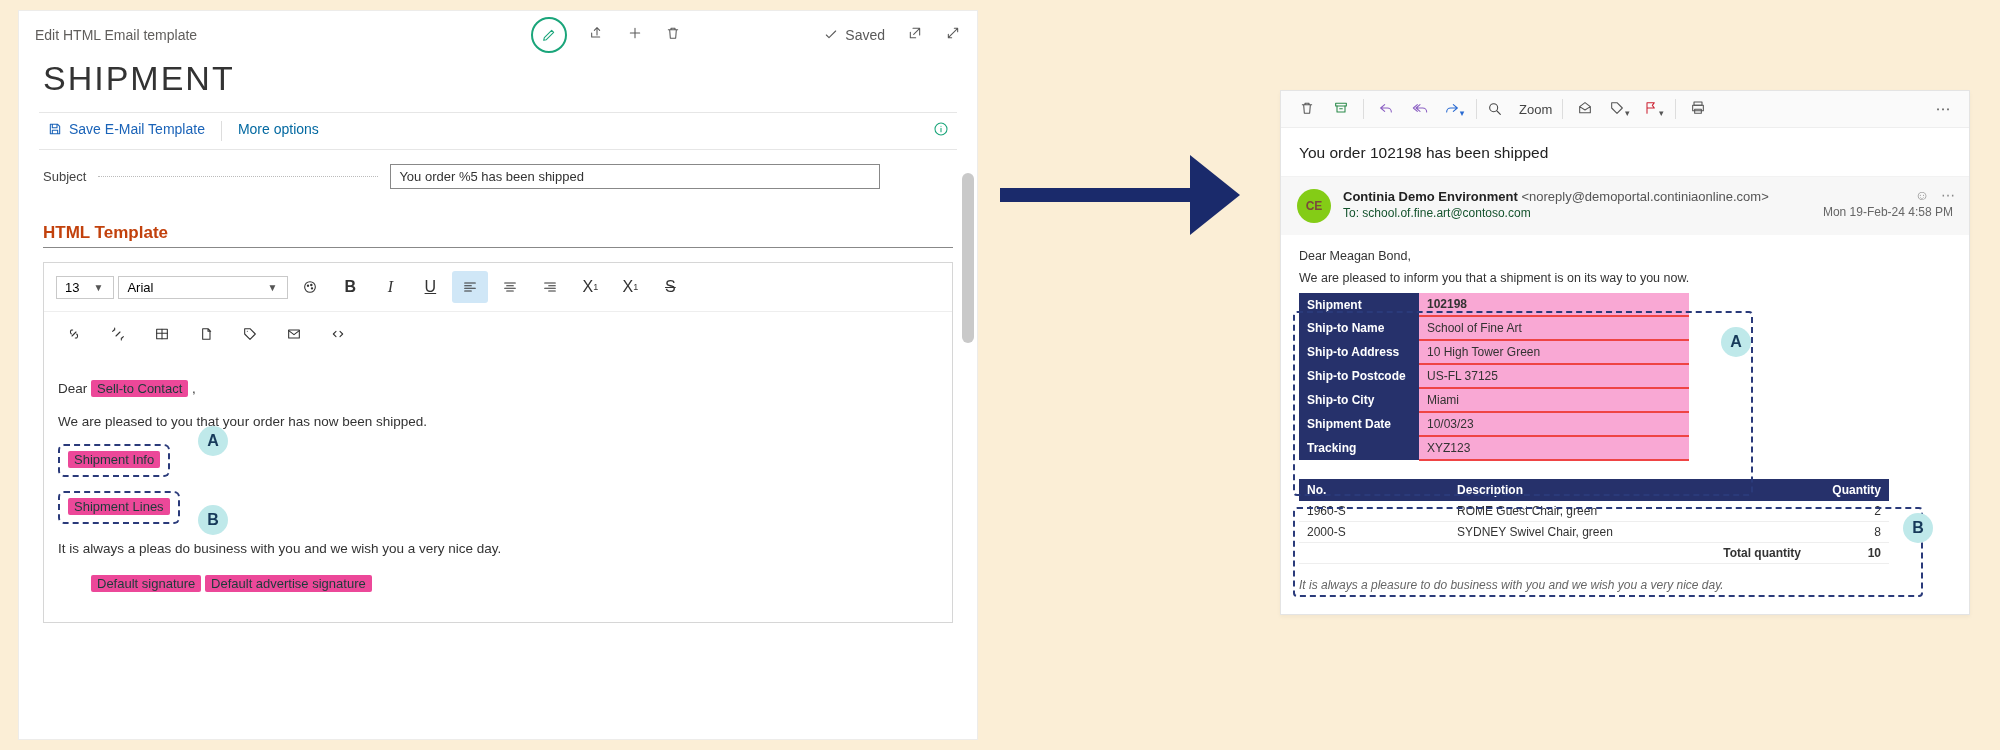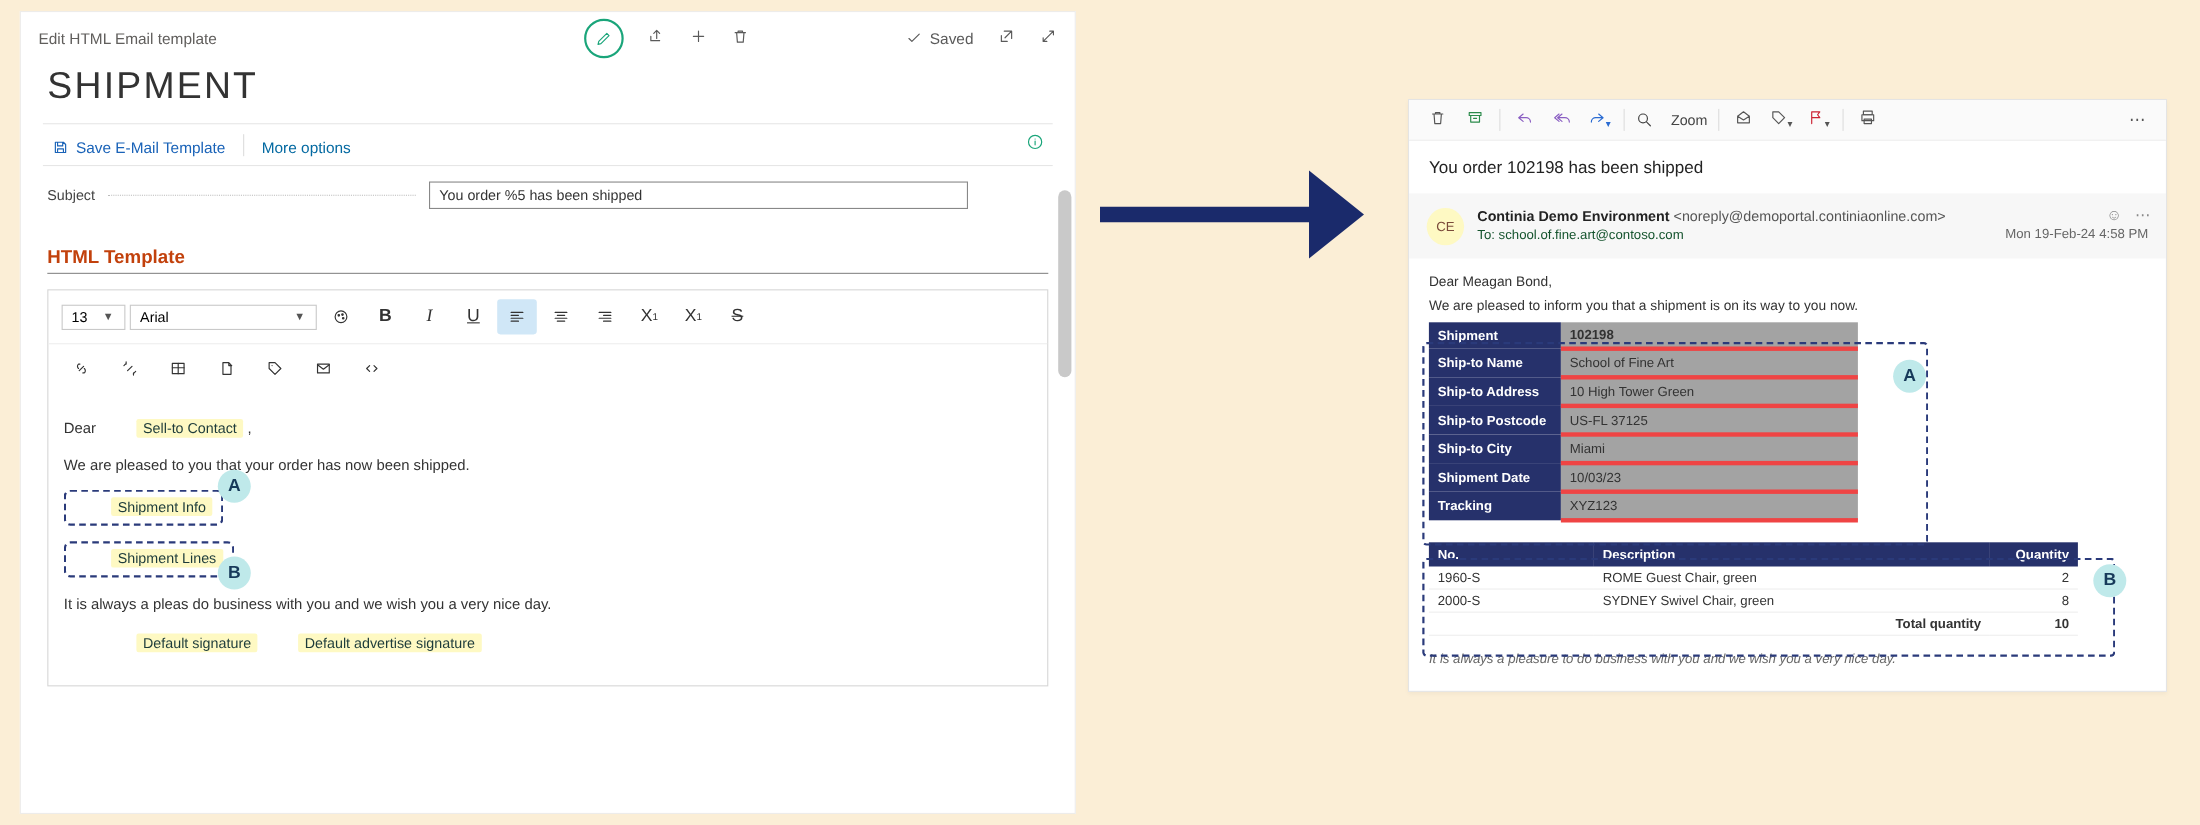--- a/index.html
+++ b/index.html
@@ -9,21 +9,21 @@
   .editor-card { position:absolute; left:18px; top:10px; width:960px; height:730px; background:#fff; border:1px solid #edecea; }
   .editor-header { display:flex; align-items:center; padding:8px 16px 0 16px; height:40px; }
   .editor-header .title-small { color:#605e5c; font-size:14px; }
   .hdr-tools { margin-left:auto; display:flex; align-items:center; gap:22px; }
   .circle-btn { width:36px; height:36px; border:2px solid #1aa57a; border-radius:50%; display:flex; align-items:center; justify-content:center; color:#1aa57a; margin-left:250px;}
   .hdr-ic { color:#5a5a5a; font-size:16px; }
   .saved { color:#5a5a5a; font-size:14px; display:flex; align-items:center; gap:6px; margin-left:120px;}
 
   .big-title { font-size:34px; font-weight:300; color:#333; padding:8px 24px 14px 24px; letter-spacing:2px; }
 
-  .toolbar2 { border-top:1px solid #e6e6e6; border-bottom:1px solid #e6e6e6; margin:0 20px; padding:8px 8px; display:flex; align-items:flex-end; gap:16px; position:relative;}
+  .toolbar2 { border-top:1px solid #e6e6e6; border-bottom:1px solid #e6e6e6; margin:0 20px; padding:8px 8px; display:flex; align-items:flex-start; gap:16px; position:relative;}
   .toolbar2 .savebtn { color:#1a63b8; font-size:14px; display:flex; align-items:center; gap:6px; }
   .vr { width:1px; height:20px; background:#ddd; }
   .toolbar2 .more { color:#0369a1; font-size:14px; }
   .info-ic { margin-left:auto; color:#1aa57a; }
 
   .field-row { display:flex; align-items:center; margin:14px 24px 4px 24px; }
   .field-row label { font-size:13px; color:#444; }
   .dots { flex:0 0 auto; border-bottom:1px dotted #bbb; height:1px; margin:0 12px; flex-grow:0; width:280px;}
   .subj-input { border:1px solid #888; padding:4px 8px; font-size:13px; color:#333; width:490px;}
 
@@ -33,54 +33,54 @@
   .rtf-card { margin:14px 24px; border:1px solid #d6d6d6; }
   .rtf-tools { display:flex; flex-wrap:wrap; align-items:center; padding:8px 12px; gap:4px; border-bottom:1px solid #eee;}
   .sel { border:1px solid #c9c9c9; padding:3px 10px 3px 8px; font-size:13px; display:inline-flex; align-items:center; gap:14px; background:#fff;}
   .sel .chev { font-size:10px; color:#555; }
   .tb-btn { width:36px; height:32px; display:inline-flex; align-items:center; justify-content:center; font-size:16px; color:#333; border-radius:3px;}
   .tb-btn.active { background:#d0e7f7; }
   .tb-underline { text-decoration:underline; }
   .tb-strike { text-decoration:line-through; }
   .tb-row2 { display:flex; padding:6px 12px 10px 12px; gap:8px; }
   .rtf-body { padding:18px 14px 26px 14px; font-size:13.5px; color:#333; line-height:1.7; }
-  .chip { background:#fef9c3; color:#1d3b3a; padding:1px 6px; border-radius:2px; font-size:13px;margin-left:33px; }
+  .chip { background:#ec4899; color:#1d3b3a; padding:1px 6px; border-radius:2px; font-size:13px; }
   .chip-row { margin-top:6px;padding-left:33px; }
   .dashed-box { border:2px dashed #2a3a7a; border-radius:6px; padding:3px 8px; display:inline-block; }
   .callout { position:absolute; width:30px; height:30px; border-radius:50%; background:#bfe9ea; color:#173a5a; font-weight:700; font-size:16px; display:flex; align-items:center; justify-content:center; }
 
   .vscroll { position:absolute; right:3px; top:162px; width:12px; height:170px; background:#c9c9c9; border-radius:6px; }
 
   
   .big-arrow { position:absolute; left:990px; top:120px; }
 
   
   .mail-card { position:absolute; left:1280px; top:90px; width:690px; background:#fff; border:1px solid #e4e4e4; box-shadow:0 2px 4px rgba(0,0,0,0.04); }
   .mail-tb { display:flex; align-items:center; gap:10px; padding:8px 14px; border-bottom:1px solid #eee; background:#fafafa; }
   .mi { color:#555; font-size:15px; width:24px; text-align:center; }
   .mi.green { color:#2a8a4a; }
   .mi.blue { color:#2a6bd2; }
   .mi.red { color:#c23; }
   .zoom-g { display:flex; align-items:center; gap:16px; color:#444; font-size:13px; }
   .vline { width:1px; height:20px; background:#ddd; }
   .mail-subj { padding:16px 18px 14px 18px; font-size:15.5px; color:#222; border-bottom:1px solid #f2f2f2;}
   .mail-hdr { background:#f7f7f7; padding:12px 16px; display:flex; gap:12px; position:relative;}
-  .avatar { width:34px; height:34px; border-radius:50%; background:#fef9c3; color:#7a4a3a; font-size:12px; font-weight:400; display:flex; align-items:center; justify-content:center; }
+  .avatar { width:34px; height:34px; border-radius:50%; background:#84cc16; color:#7a4a3a; font-size:12px; font-weight:700; display:flex; align-items:center; justify-content:center; }
   .from { font-size:13px; color:#222; font-weight:600; }
   .from .addr { font-weight:400; color:#555; }
   .to { font-size:12px; color:#14532d; margin-top:2px;}
   .mail-date { margin-left:auto; font-size:12px; color:#666; align-self:flex-start; padding-top:16px;}
   .mail-hdr .hdr-ics { position:absolute; right:14px; top:10px; display:flex; gap:12px; color:#888; font-size:14px;}
   .mail-body { padding:14px 18px 22px 18px; font-size:12.5px; color:#333; position:relative;}
   .mb-line { margin-bottom:8px; }
 
   table.ship { border-collapse:collapse; width:390px; font-size:12px; margin-top:4px;}
   table.ship td { padding:4px 8px; }
   table.ship td.k { background:#26316b; color:#fff; font-weight:600; width:120px;}
-  table.ship td.v { background:#a3a3a3; border-bottom:4px solid #ef4444; }
+  table.ship td.v { background:#f9a8d4; border-bottom:2px solid #ef4444; }
   table.items { border-collapse:collapse; width:590px; font-size:12px; margin-top:18px;}
   table.items th { background:#26316b; color:#fff; text-align:left; padding:4px 8px; font-weight:600; }
   table.items th.r, table.items td.r { text-align:right; }
   table.items td { padding:3px 8px; border-bottom:1px solid #eee; }
   .tot-row td { border-top:1px solid #555; font-weight:700; }
   .closing { margin-top:14px; color:#666; font-size:12px; font-style:italic; }
 
   .dash-a { position:absolute; border:2px dashed #2a3a7a; border-radius:4px; }
   .dash-a.boxA { left:12px; top:76px; width:460px; height:185px; }
   .dash-a.boxB { left:12px; top:272px; width:630px; height:90px; }

